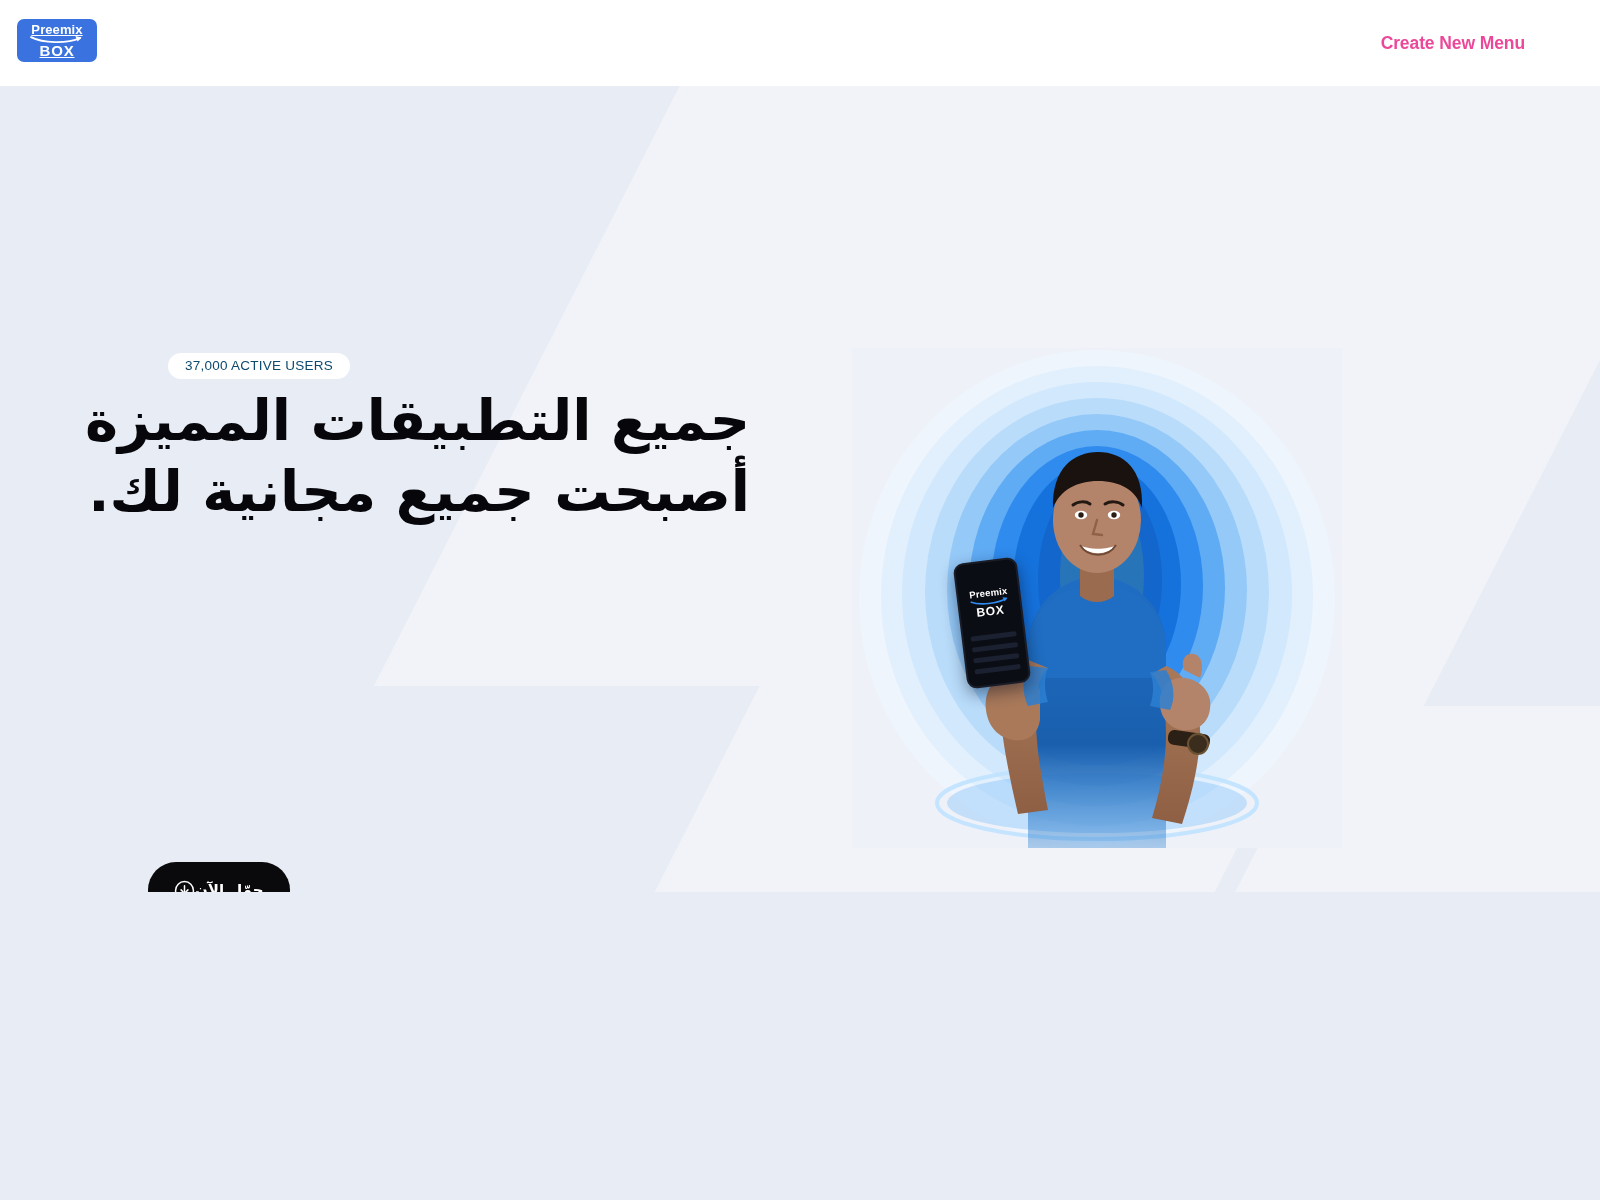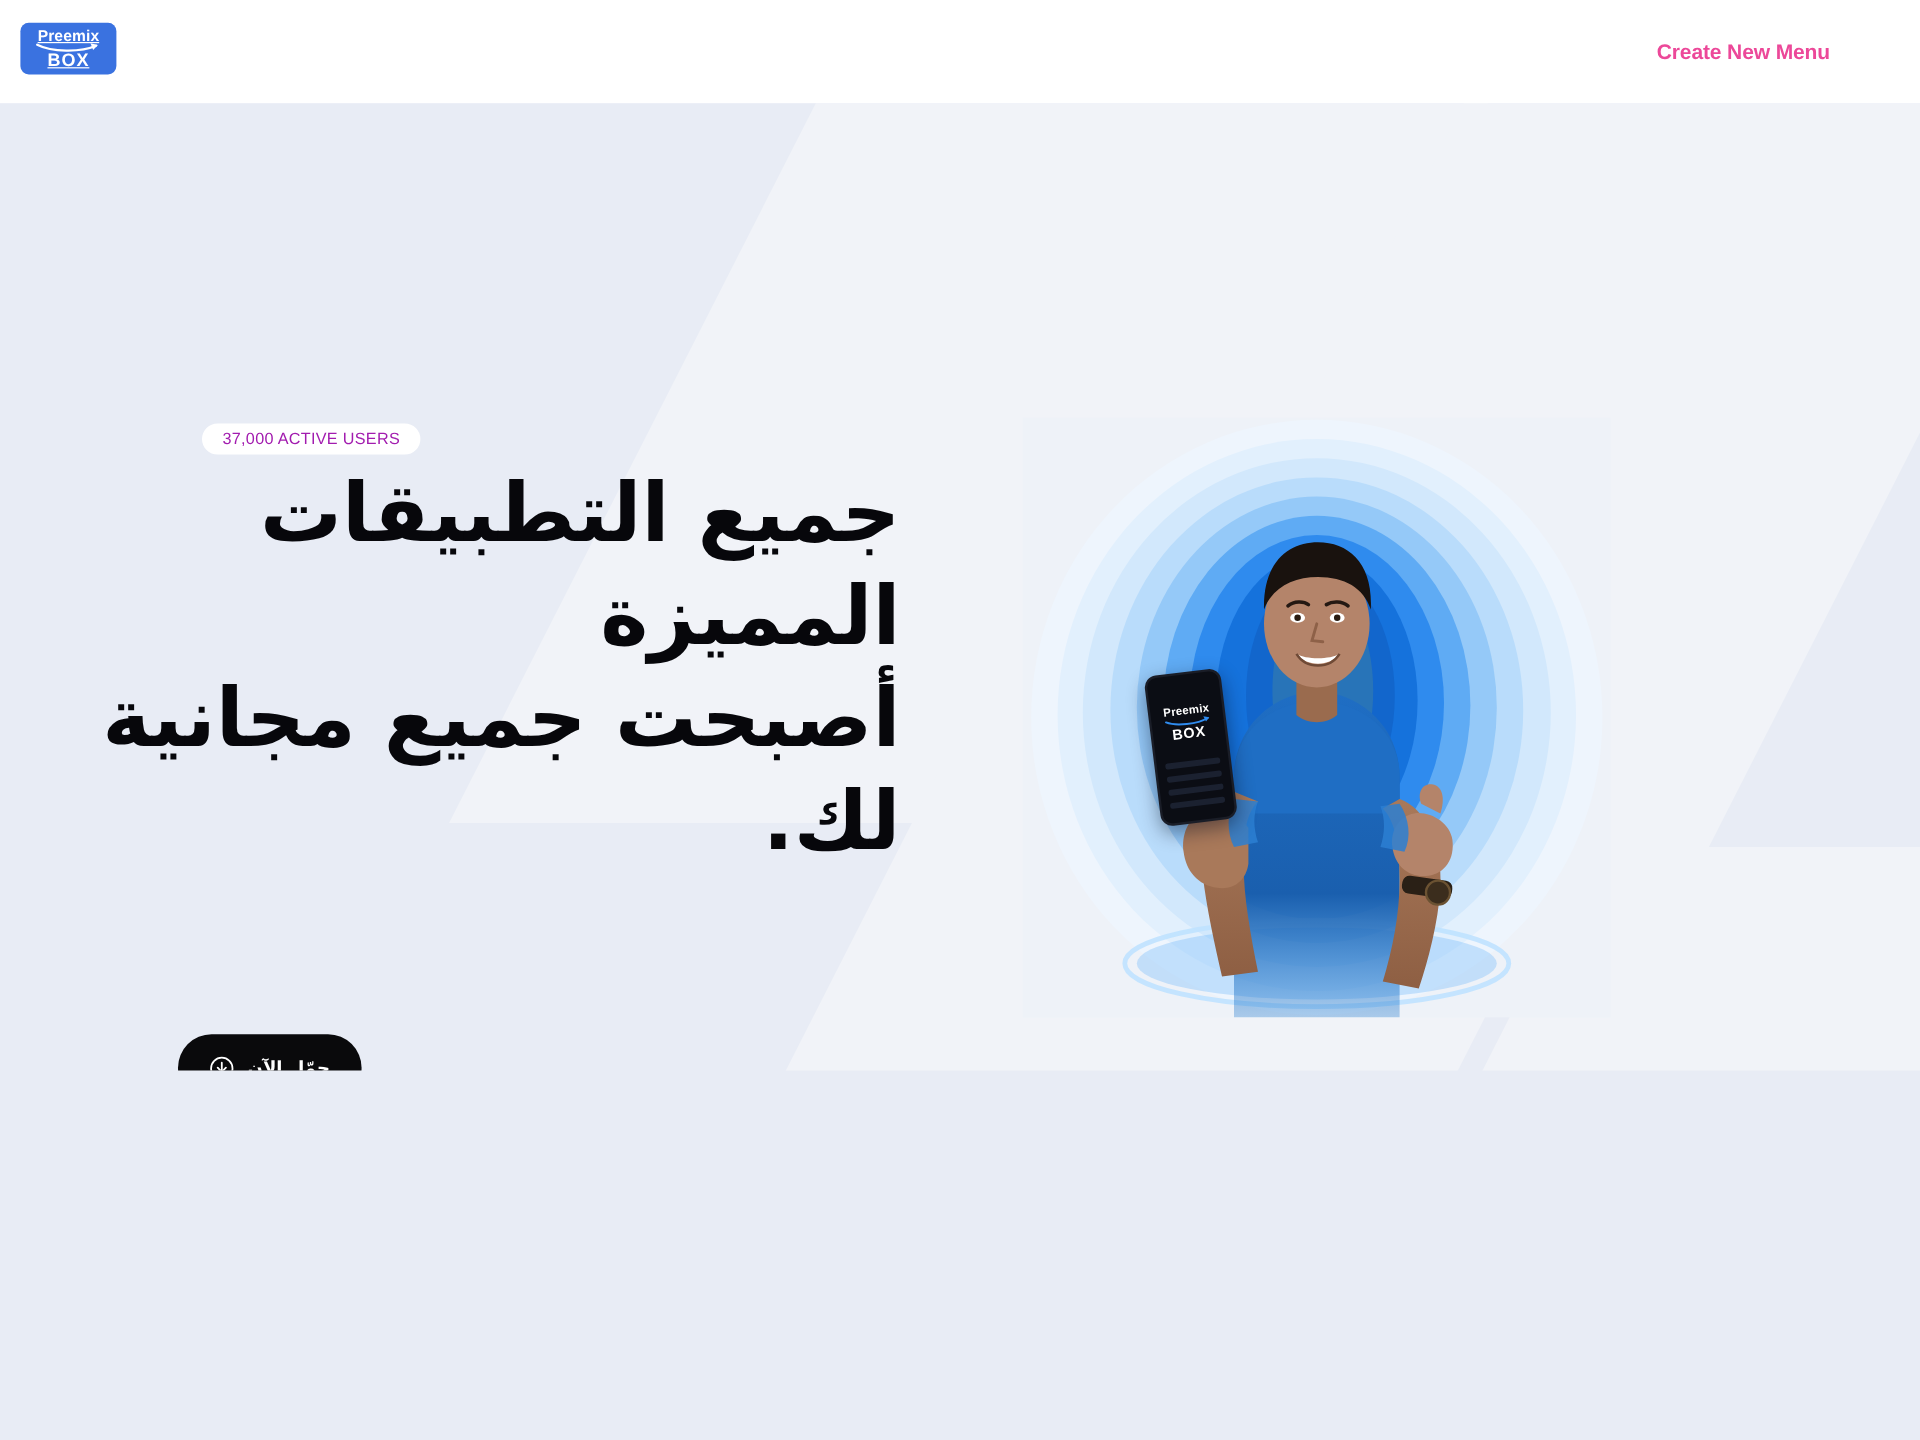--- a/index.html
+++ b/index.html
@@ -81,43 +81,42 @@
   .stat-badge {
     position:absolute; right:auto; left:168px; top:267px;
     height:26px; padding:0 17px;
     background:#ffffff;
     border-radius:999px;
     display:inline-flex; align-items:center;
     direction:ltr;
   }
   .stat-badge-text {
     font-size:13.5px; font-weight:500;
-    letter-spacing:.25px; color:#a21caf;
+    letter-spacing:.25px; color:#0c4a6e;
     white-space:nowrap; line-height:1;
   }
   .hero-title {
     position:absolute; left:0; top:300px;
     width:750px;
     text-align:right;
     direction:rtl;
     font-family:"DejaVu Sans","Liberation Sans", sans-serif;
-    font-size:68px; font-weight:700;
+    font-size:56px; font-weight:700;
     line-height:1.26; color:#07070b;
     letter-spacing:-.3px;
     padding-left:0; padding-right:0;
   }
   .hero-title .line { display:block; }
 
   .cta-button {
     position:absolute; left:148px; top:776px;
     height:56px; padding:0 26px;
     background:#0a0a0c;
     border:none; border-radius:999px;
     display:inline-flex; align-items:center;
-    gap:11px;
     cursor:pointer;
     direction:rtl;
   }
   .cta-label {
     font-family:"DejaVu Sans","Liberation Sans", sans-serif;
     font-size:15px; font-weight:700;
     color:#ffffff; white-space:nowrap; line-height:1;
   }
   .cta-icon { width:21px; height:21px; display:block; flex:0 0 auto; }
 

